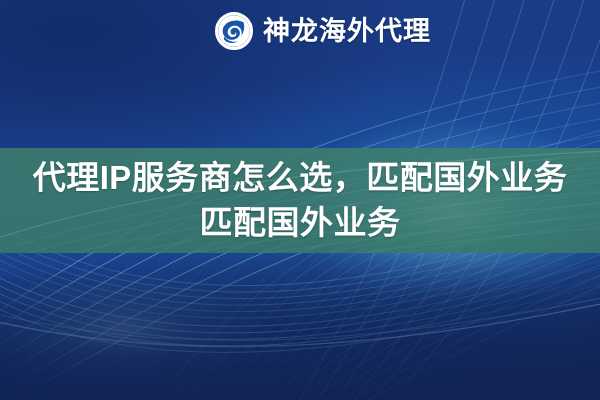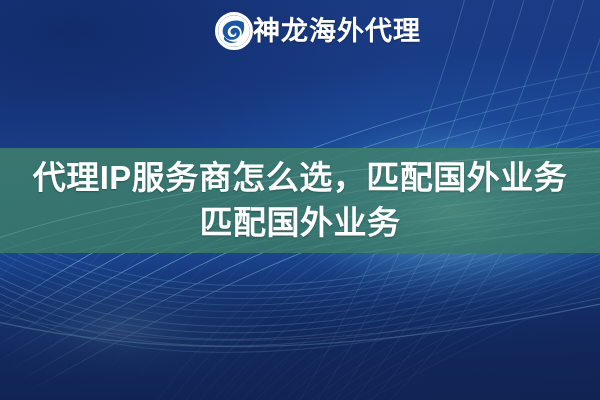--- a/index.html
+++ b/index.html
@@ -106,20 +106,21 @@
     text-shadow: 0 1px 2px rgba(0,0,0,0.28);
   }
 
   
   #logo {
     position: absolute;
     left: 215px;
     top: 12px;
     display: flex;
     align-items: center;
+    gap: 10px;
   }
   #logo-mark {
     width: 38px;
     height: 38px;
     flex: 0 0 38px;
     display: block;
   }
   #logo-text {
     color: #ffffff;
     font-size: 27px;

